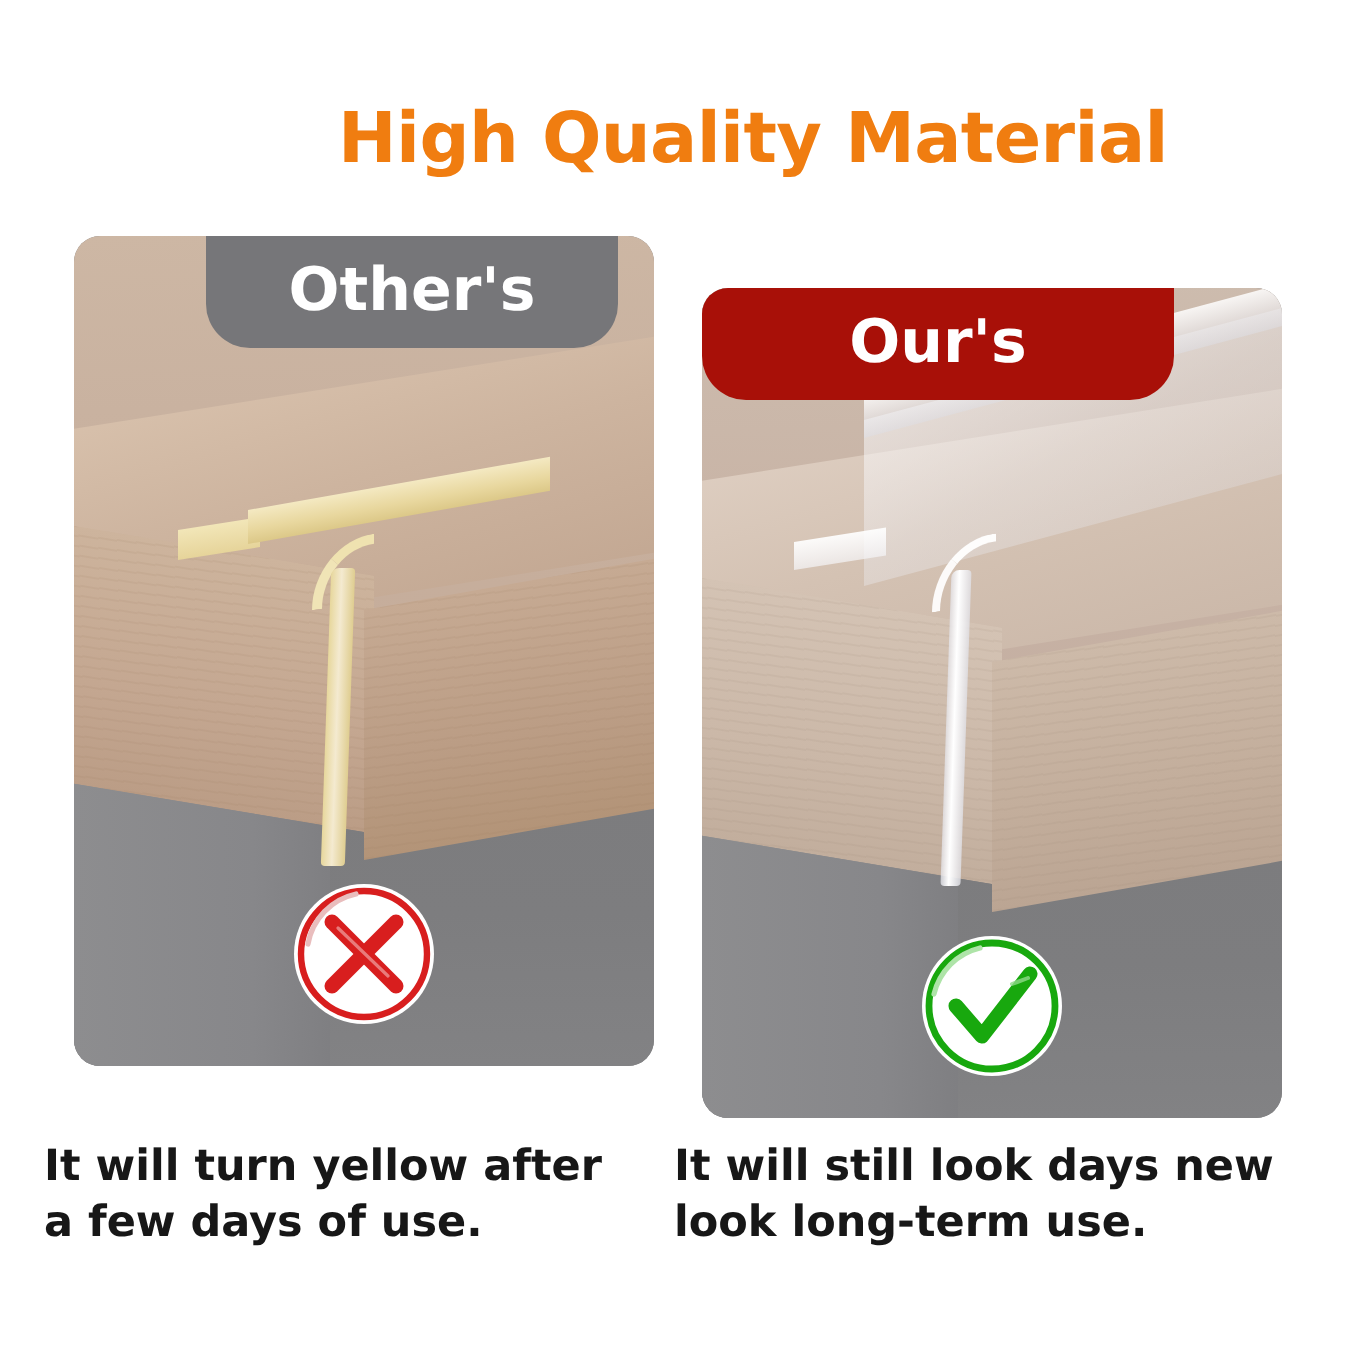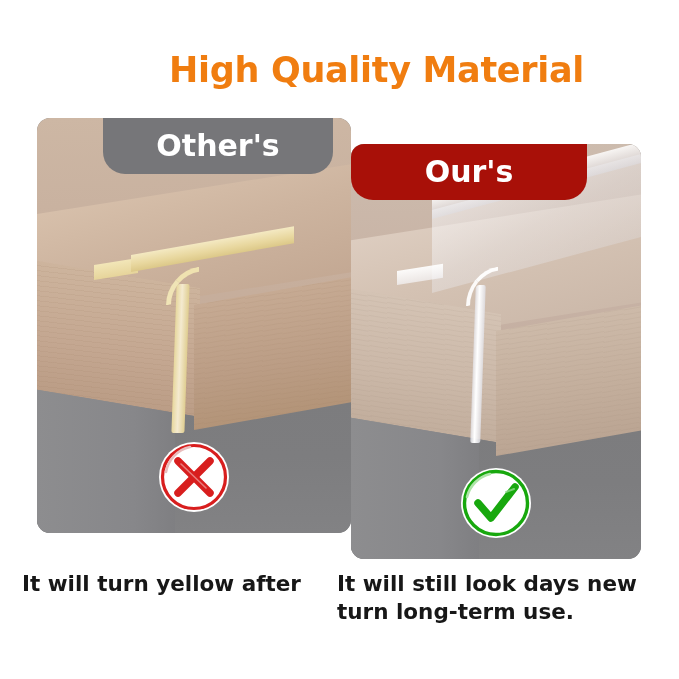--- a/index.html
+++ b/index.html
@@ -34,21 +34,21 @@
   
   .panel {
     position: absolute;
     top: 118px;
     width: 290px;
     height: 415px;
     border-radius: 13px;
     overflow: hidden;
     background: #7d7d7f;
   }
-  .panel-left  { left: 37px; padding-left: 24px; }
+  .panel-left  { left: 37px; }
   .panel-right { left: 351px; margin-top: 26px; }
 
   
   .scene {
     position: absolute;
     inset: 0;
     overflow: hidden;
   }
 
   
@@ -338,18 +338,19 @@
       <circle cx="38" cy="38" r="31.5" fill="none" stroke="#18A80E" stroke-width="3.4"></circle>
       <path d="M9 32 A31 31 0 0 1 32 9" fill="none" stroke="#AEE4A8" stroke-width="2.6" stroke-linecap="round"></path>
       <path d="M20 38 L33 53 L57 22" fill="none" stroke="#18A80E" stroke-width="7.5" stroke-linecap="round" stroke-linejoin="round"></path>
       <path d="M48 27 L56 24" stroke="#8FD98A" stroke-width="2" stroke-linecap="round" opacity="0.8"></path>
     </svg>
   </div>
 </div>
 
 <div class="caption caption-left">
   <div>It will turn yellow after</div>
+  <div>a few days of use.</div>
 </div>
 
 <div class="caption caption-right">
   <div>It will still look days new</div>
-  <div>turn long-term use.</div>
+  <div>look long-term use.</div>
 </div>
 
 </body></html>

